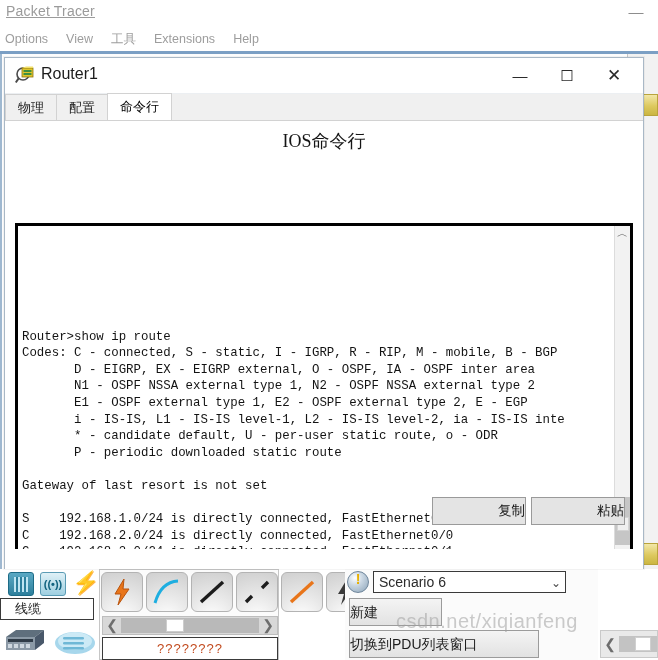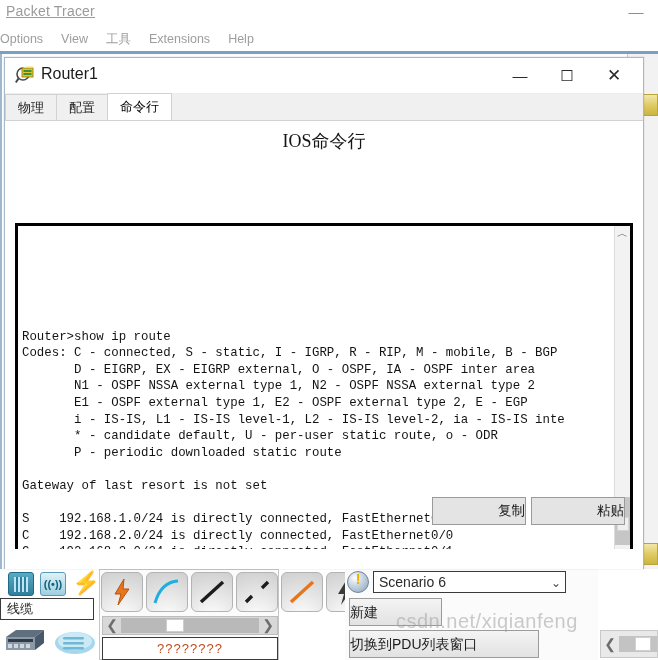--- a/index.html
+++ b/index.html
@@ -47,20 +47,21 @@
     line-height: 20px;
   }
 
   #app-menubar {
     position: absolute;
     left: 0; top: 27px;
     width: 658px; height: 24px;
     background: #ffffff;
     display: flex;
     align-items: center;
+    padding-left: 5px;
     box-sizing: border-box;
   }
   #app-menubar .menu-item {
     font-size: 12.5px;
     color: #9d9d9d;
     margin-right: 18px;
     white-space: nowrap;
   }
 
   
@@ -170,21 +171,21 @@
   #cable-label-box {
     position: absolute;
     left: 0px; top: 29px;
     width: 94px; height: 22px;
     border: 1px solid #3a3a3a;
     background: #ffffff;
     box-sizing: border-box;
     font-size: 13px;
     color: #222;
     line-height: 20px;
-    padding-left: 6px;
+    padding-left: 14px;
     overflow: hidden;
   }
 
   #dev-icons-row {
     position: absolute;
     left: 0px; top: 55px;
     width: 96px; height: 36px;
   }
   #router-icon {
     position: absolute;

